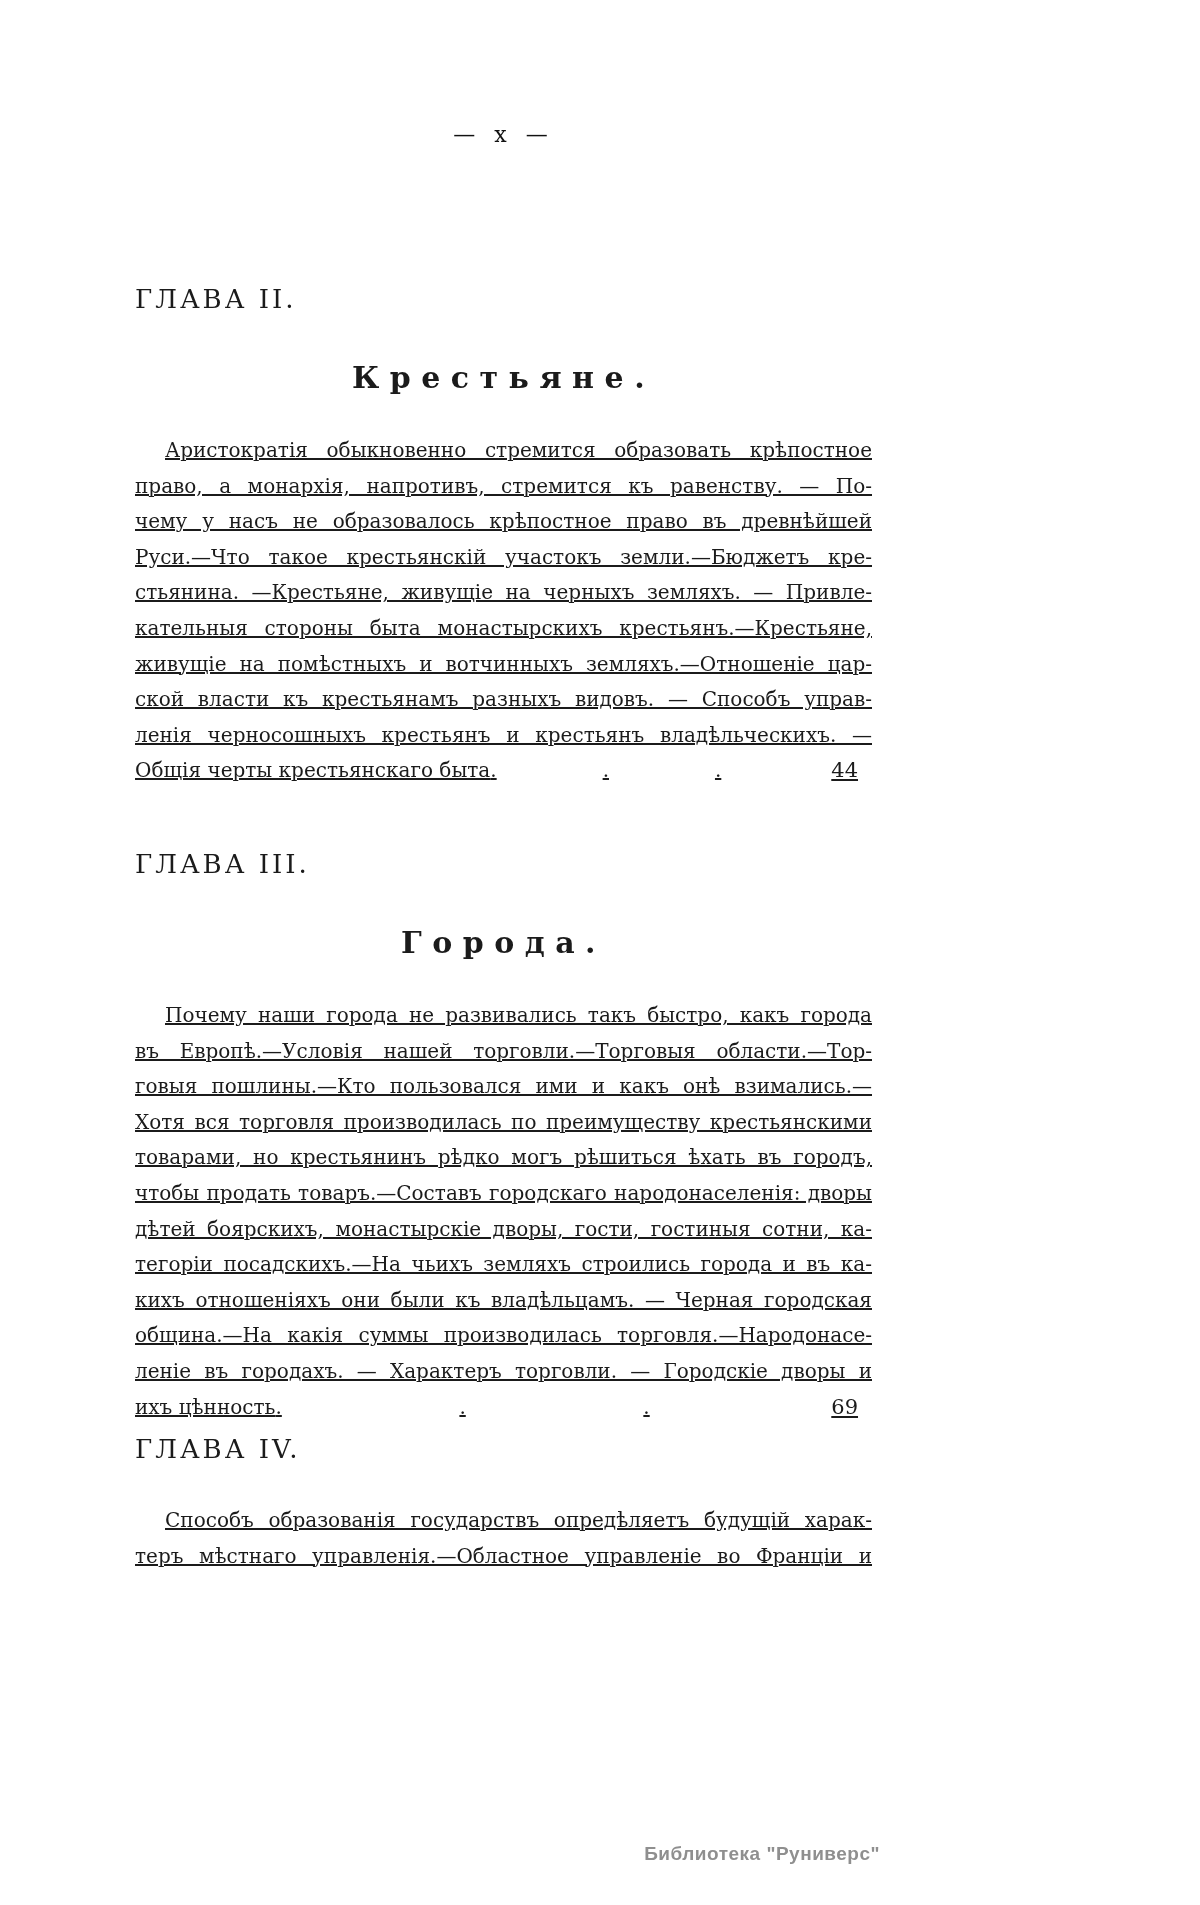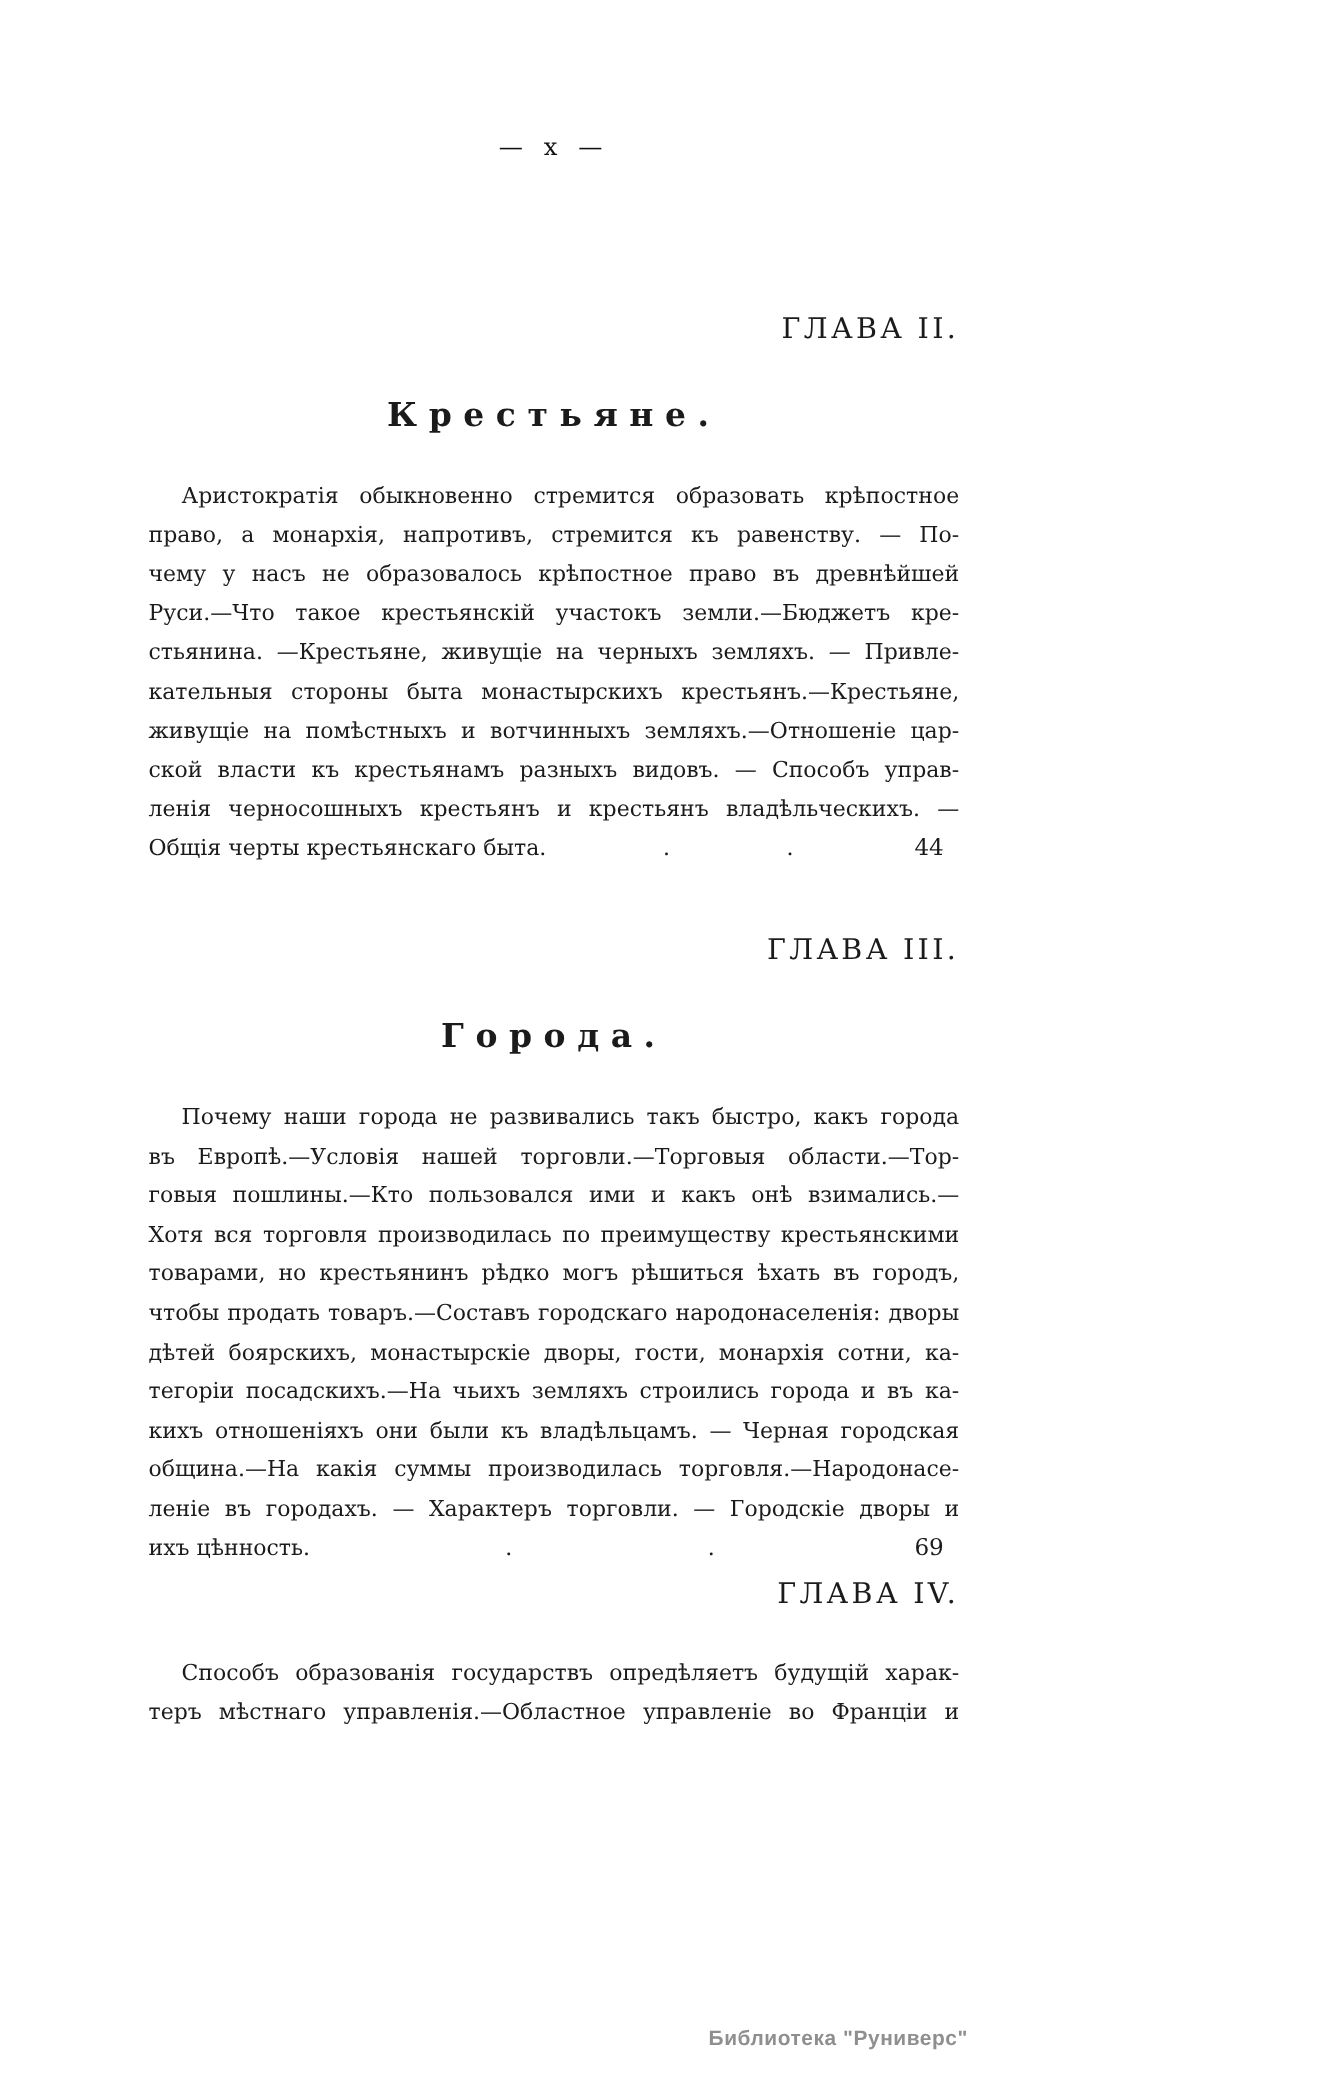--- a/index.html
+++ b/index.html
@@ -17,32 +17,33 @@
   .page-header{
     position:absolute;top:122px;left:0;width:100%;
     text-align:center;font-size:22px;letter-spacing:6px;color:#111;
   }
   .chapter{position:absolute;left:0;width:737px;}
   .ch-0{top:283px;}
   .ch-1{top:848px;}
   .ch-2{top:1433px;}
   .chapter-heading{
     margin:0;font-size:26px;font-weight:normal;line-height:32px;
-    text-align:right;letter-spacing:3px;
+    text-align:left;letter-spacing:3px;
   }
   .chapter-title{
     margin:46px 0 0 0;font-size:30px;font-weight:bold;line-height:34px;
     text-align:center;letter-spacing:0.35em;
   }
   .ch-2 .chapter-title{letter-spacing:1.5px;font-size:31px;word-spacing:6px;}
   .chapter-summary{margin-top:38px;}
   .line{
     font-size:20px;line-height:35.6px;
     text-align:justify;text-align-last:justify;
     white-space:normal;
+    text-decoration:underline;
   }
   .line.indent{padding-left:30px;}
   .line.leader{display:flex;align-items:baseline;text-align:left;text-align-last:left;padding-right:14px;}
   .line.leader .dot{flex:1;text-align:center;color:#1b1b1b;}
   .line.leader .page-ref{margin-left:4px;font-size:21px;}
   .footer{
     position:absolute;top:1843px;right:320px;
     font-family:"Liberation Sans","DejaVu Sans",sans-serif;
     font-weight:bold;font-size:19px;color:#8f8f8f;letter-spacing:0.5px;
   }
@@ -79,21 +80,21 @@
   <section class="chapter ch-1">
     <h2 class="chapter-heading">ГЛАВА III.</h2>
     <h3 class="chapter-title">Города.</h3>
     <div class="chapter-summary">
           <div class="line indent">Почему наши города не развивались такъ быстро, какъ города</div>
           <div class="line">въ Европѣ.—Условія нашей торговли.—Торговыя области.—Тор-</div>
           <div class="line">говыя пошлины.—Кто пользовался ими и какъ онѣ взимались.—</div>
           <div class="line">Хотя вся торговля производилась по преимуществу крестьянскими</div>
           <div class="line">товарами, но крестьянинъ рѣдко могъ рѣшиться ѣхать въ городъ,</div>
           <div class="line">чтобы продать товаръ.—Составъ городскаго народонаселенія: дворы</div>
-          <div class="line">дѣтей боярскихъ, монастырскіе дворы, гости, монархія сотни, ка-</div>
+          <div class="line">дѣтей боярскихъ, монастырскіе дворы, гости, гостиныя сотни, ка-</div>
           <div class="line">тегоріи посадскихъ.—На чьихъ земляхъ строились города и въ ка-</div>
           <div class="line">кихъ отношеніяхъ они были къ владѣльцамъ. — Черная городская</div>
           <div class="line">община.—На какія суммы производилась торговля.—Народонасе-</div>
           <div class="line">леніе въ городахъ. — Характеръ торговли. — Городскіе дворы и</div>
           <div class="line leader">
             <span class="line-text">ихъ цѣнность</span>
             <span class="dot">.</span>
             <span class="dot">.</span>
             <span class="dot">.</span>
             <span class="page-ref">69</span>

